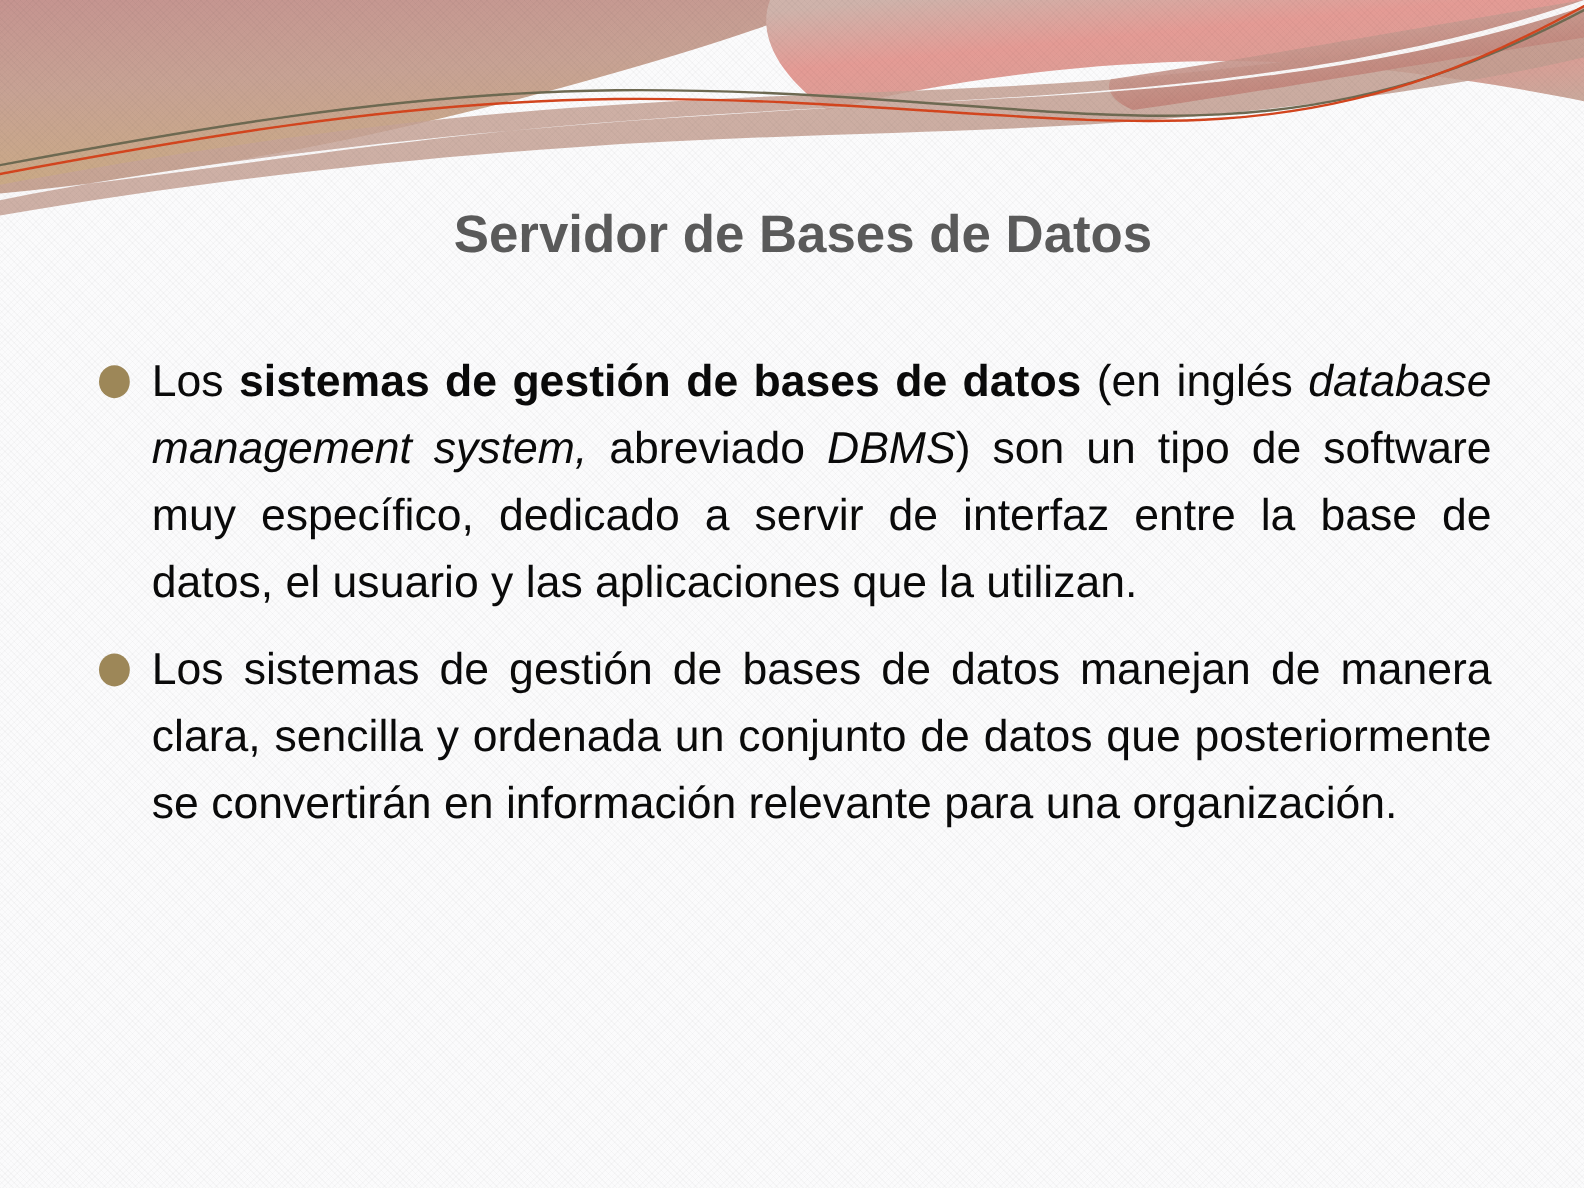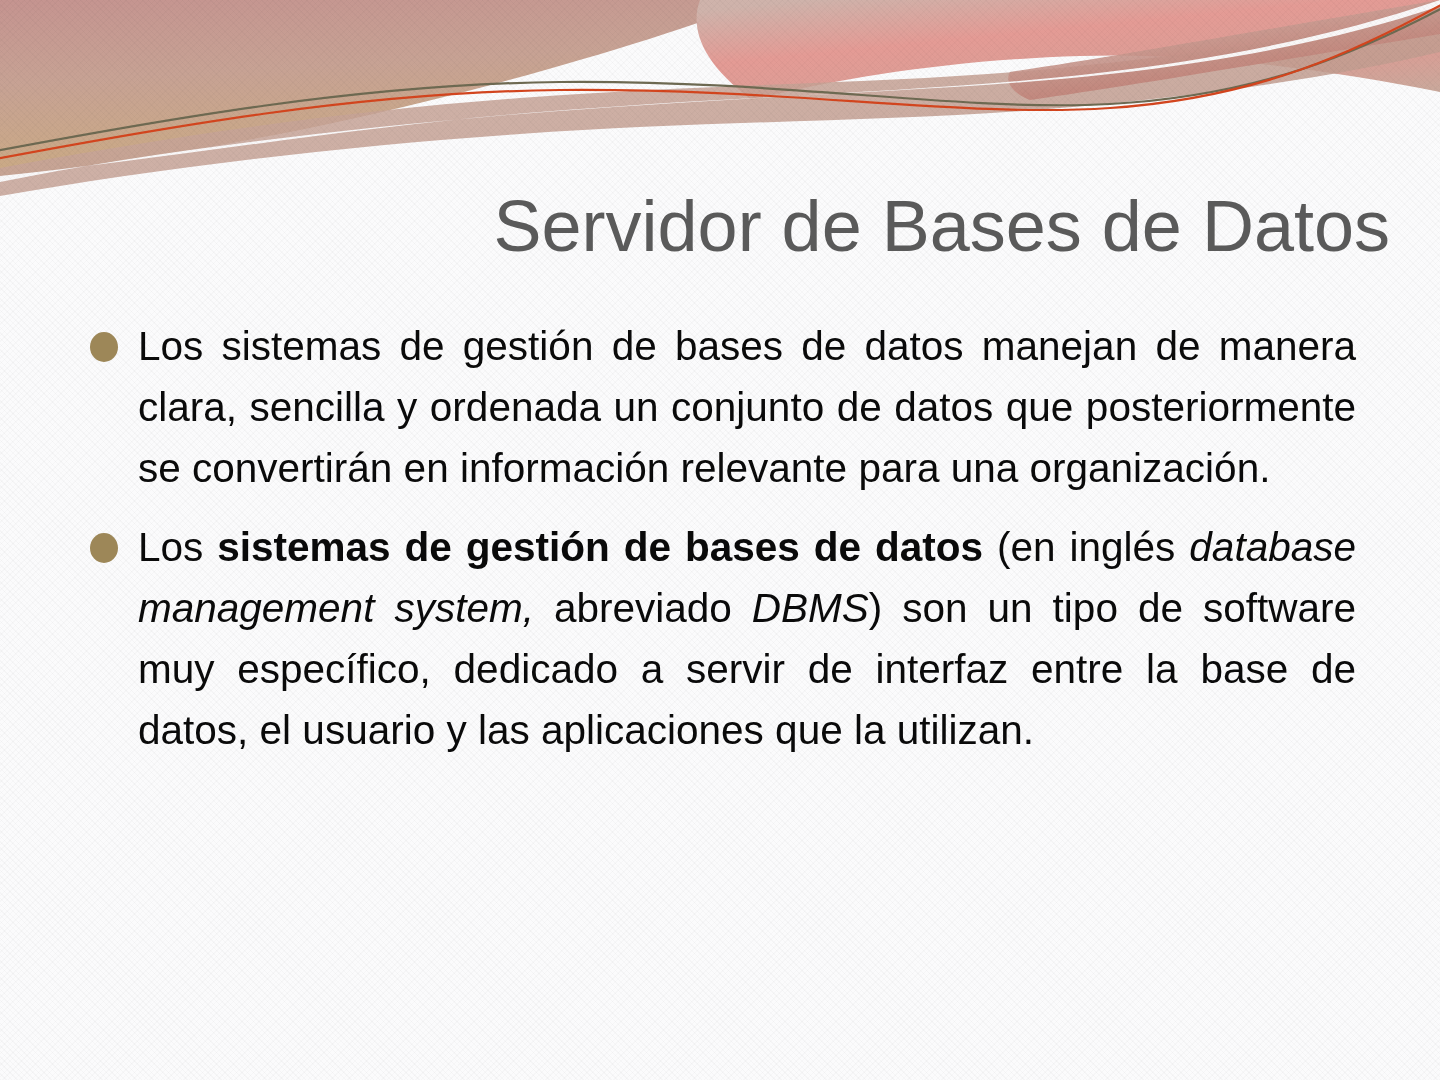--- a/index.html
+++ b/index.html
@@ -46,24 +46,24 @@
     position: absolute;
     inset: 0;
     z-index: 4;
   }
 
   .slide-title {
     position: absolute;
     left: 70px;
     top: 190px;
     width: 1320px;
-    text-align: right;
+    text-align: center;
     color: #5a5a5a;
-    font-size: 72px;
-    font-weight: 400;
+    font-size: 48px;
+    font-weight: 700;
     line-height: 1.02;
     letter-spacing: 0px;
     white-space: nowrap;
   }
 
   .body-block {
     position: absolute;
     left: 84px;
     top: 316px;
     width: 1272px;
@@ -156,23 +156,23 @@
   <div class="slide-texture"></div>
 
   <div class="content">
 
     <div class="slide-title" style="color: rgb(90, 90, 90);">Servidor de Bases de Datos</div>
 
     <div class="body-block">
 
       <div class="bullet-row">
         <span class="bullet-marker" style="background: rgb(157, 135, 88);"></span>
-        <span class="bullet-text" style="color: rgb(10, 10, 10);"><span>Los sistemas de gestión de bases de datos manejan de manera clara, sencilla y ordenada un conjunto de datos que posteriormente se convertirán en información relevante para una organización.</span></span>
+        <span class="bullet-text" style="color: rgb(10, 10, 10);"><span>Los </span><b>sistemas de gestión de bases de datos</b><span> (en inglés </span><i>database management system,</i><span> abreviado </span><i>DBMS</i><span>) son un tipo de software muy específico, dedicado a servir de interfaz entre la base de datos, el usuario y las aplicaciones que la utilizan.</span></span>
       </div>
 
       <div class="bullet-row">
         <span class="bullet-marker" style="background: rgb(157, 135, 88);"></span>
-        <span class="bullet-text" style="color: rgb(10, 10, 10);"><span>Los </span><b>sistemas de gestión de bases de datos</b><span> (en inglés </span><i>database management system,</i><span> abreviado </span><i>DBMS</i><span>) son un tipo de software muy específico, dedicado a servir de interfaz entre la base de datos, el usuario y las aplicaciones que la utilizan.</span></span>
+        <span class="bullet-text" style="color: rgb(10, 10, 10);"><span>Los sistemas de gestión de bases de datos manejan de manera clara, sencilla y ordenada un conjunto de datos que posteriormente se convertirán en información relevante para una organización.</span></span>
       </div>
 
     </div>
   </div>
 </div>
 
 </body></html>

